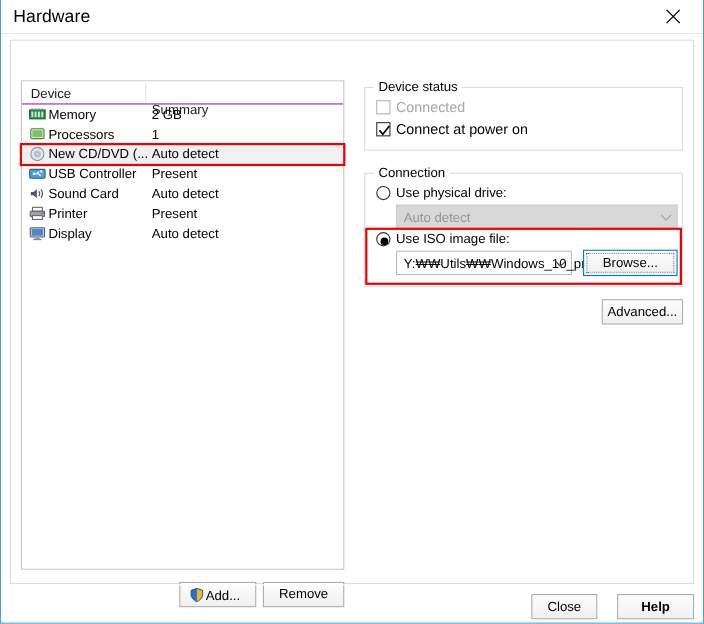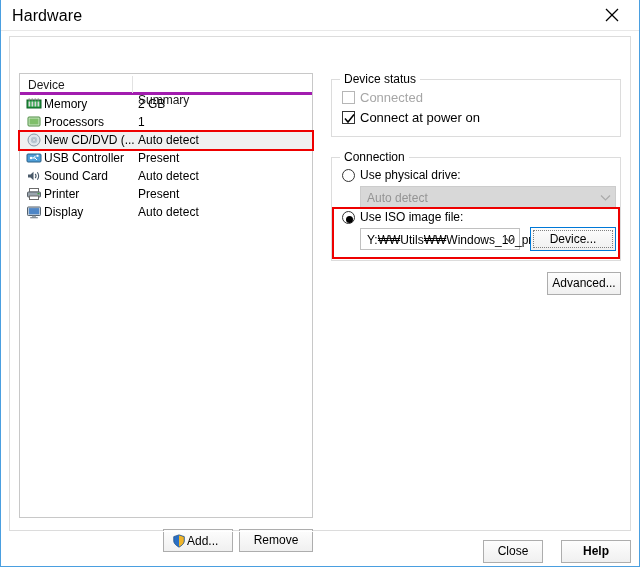--- a/index.html
+++ b/index.html
@@ -76,21 +76,21 @@
     width: 294px; height: 445px;
     border: 1px solid #c8c8c8;
     background: #ffffff;
     overflow: hidden;
   }
   #list-header {
     position: absolute;
     left: 0; top: 0;
     width: 292px; height: 21px;
     background: #ffffff;
-    border-bottom: 3px solid #a21caf;
+    border-bottom: 1px solid #a21caf;
   }
   .hdr-cell {
     position: absolute;
     top: 4px;
     font-size: 12px;
     color: #1a1a1a;
   }
   #hdr-device  { left: 8px; }
   #hdr-summary { left: 118px; margin-top: 15px; }
   #hdr-divider {
@@ -488,21 +488,21 @@
       </div>
 
       <div class="combo" id="combo-iso">
         <span class="combo-text">Y:₩₩Utils₩₩Windows_10_pro_K_;</span>
         <svg class="arrow" viewBox="0 0 11 8">
           <polyline points="1,1.5 5.5,6 10,1.5" fill="none" stroke="#5a5a5a" stroke-width="1.2"></polyline>
         </svg>
       </div>
 
       <div id="browse-button">
-        <span>Device...</span>
+        <span>Browse...</span>
         <div id="browse-focus"></div>
       </div>
     </div>
 
     <div id="iso-highlight"></div>
 
     <div class="btn" id="advanced-button">Advanced...</div>
 
     <div id="footer-sep"></div>
     <div class="btn" id="close-btn-bottom">Close</div>

